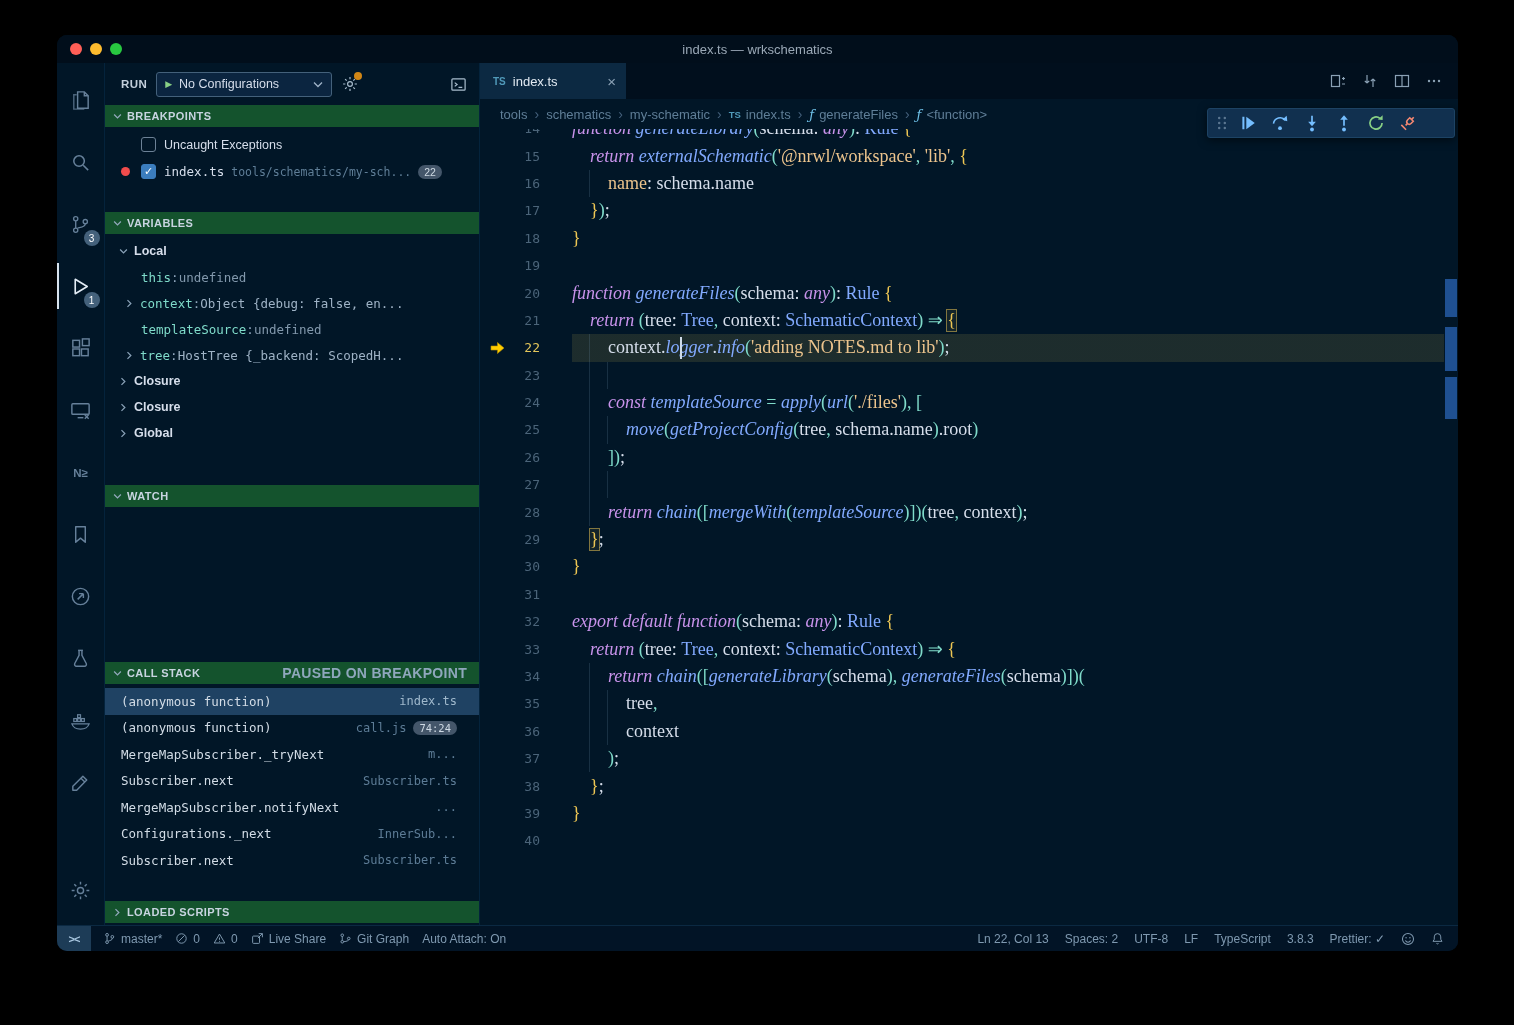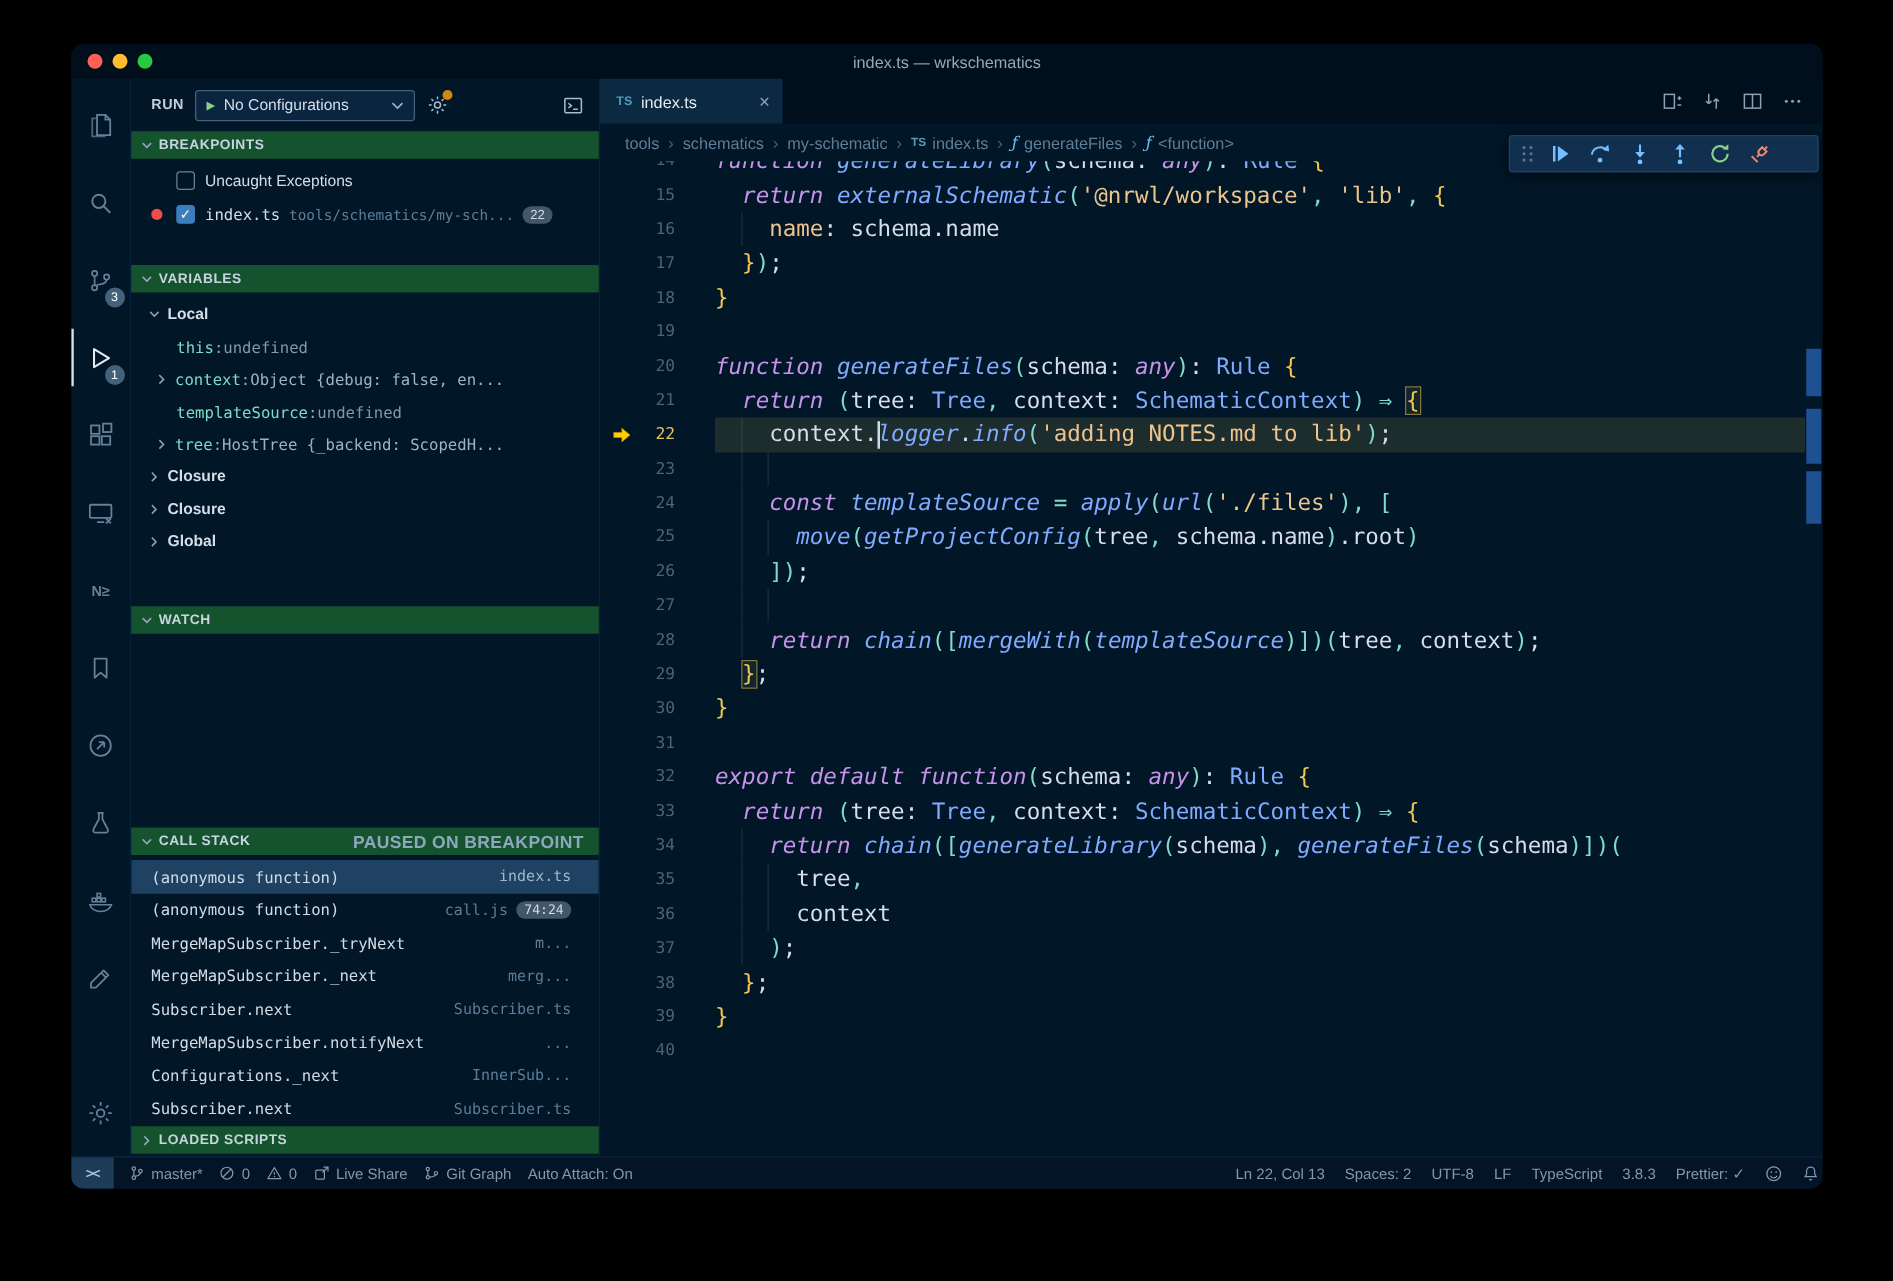--- a/index.html
+++ b/index.html
@@ -100,21 +100,21 @@
   .bc-sym { color:#6fc1e8; font-style:italic; font-size:13px; font-family:"DejaVu Serif",serif; }
 
   .code-area { flex:1; position:relative; overflow:hidden; }
   #code { position:absolute; top:-14px; left:0; right:14px; }
   .crow { height:27.4px; display:flex; align-items:center; position:relative;
     font-family:"DejaVu Sans Mono",monospace; font-size:18px; white-space:pre; }
   .crow.cur { background:linear-gradient(to right, transparent 92px, rgba(219,195,82,.13) 92px); }
   .gut { width:92px; flex:0 0 92px; text-align:right; padding-right:32px; color:#4b6479; font-size:13px; }
   .crow.cur .gut { color:#e2c55a; }
   .dbg-arrow { position:absolute; left:10px; top:50%; transform:translateY(-50%); line-height:0; }
-  .lbody { position:relative; display:flex; align-items:center; height:100%; }
+  .lbody { position:relative; display:flex; align-items:center; height:100%;font-family:Liberation Serif, serif; }
   .ind { flex:0 0 2ch; align-self:stretch; }
   .ind.g { box-shadow:inset -1px 0 0 rgba(110,140,170,.22); }
   .tk { display:inline-block; }
   .kw { color:#c792ea; font-style:italic; }
   .fn { color:#82aaff; font-style:italic; }
   .ty { color:#82aaff; }
   .va { color:#d6deeb; }
   .st { color:#ecc48d; }
   .pr { color:#ecc48d; }
   .op { color:#7fdbca; }
@@ -130,21 +130,21 @@
     border:1px solid #1d4364; border-radius:3px; box-shadow:0 2px 10px rgba(0,0,0,.55);
     display:flex; align-items:center; z-index:20; padding:0 4px; }
   .dbg-btn { width:32px; height:26px; display:flex; align-items:center; justify-content:center; cursor:pointer; }
   .dbg-btn svg { width:18px; height:18px; }
   .dbg-grip { width:20px; cursor:grab; }
 
   
   .statusbar { height:26px; flex:0 0 26px; background:#021426; border-top:1px solid #0b2942;
     display:flex; align-items:center; font-size:12px; color:#7f99b0; }
   .sb-left { display:flex; align-items:center; gap:13px; height:100%; }
-  .sb-right { margin-left:auto; display:flex; align-items:center; gap:16px; padding-right:3px; height:100%; }
+  .sb-right { margin-left:auto; display:flex; align-items:center; gap:16px; padding-right:14px; height:100%; }
   .sb-item { display:flex; align-items:center; gap:5px; cursor:pointer; white-space:nowrap; }
   .sb-item svg { display:block; }
   .sb-remote { width:34px; height:100%; background:#1d3c57; color:#a9c7e0; font-size:11px; font-weight:700;
     letter-spacing:-1px; display:flex; align-items:center; justify-content:center; margin-right:-1px; }
   .chev { display:inline-flex; line-height:0; }
 </style>
 </head>
 <body>
 
 <div class="window">
@@ -406,24 +406,20 @@
               <span class="cs-file">index.ts</span>
             </div>
             <div class="cs-row">
               <span>(anonymous function)</span>
               <span class="cs-file">call.js</span>
               <span class="pill">74:24</span>
             </div>
             <div class="cs-row">
               <span>MergeMapSubscriber._tryNext</span>
               <span class="cs-file">m...</span>
-            </div>
-            <div class="cs-row">
-              <span>MergeMapSubscriber._next</span>
-              <span class="cs-file">merg...</span>
             </div>
             <div class="cs-row">
               <span>Subscriber.next</span>
               <span class="cs-file">Subscriber.ts</span>
             </div>
             <div class="cs-row">
               <span>MergeMapSubscriber.notifyNext</span>
               <span class="cs-file">...</span>
             </div>
             <div class="cs-row">

